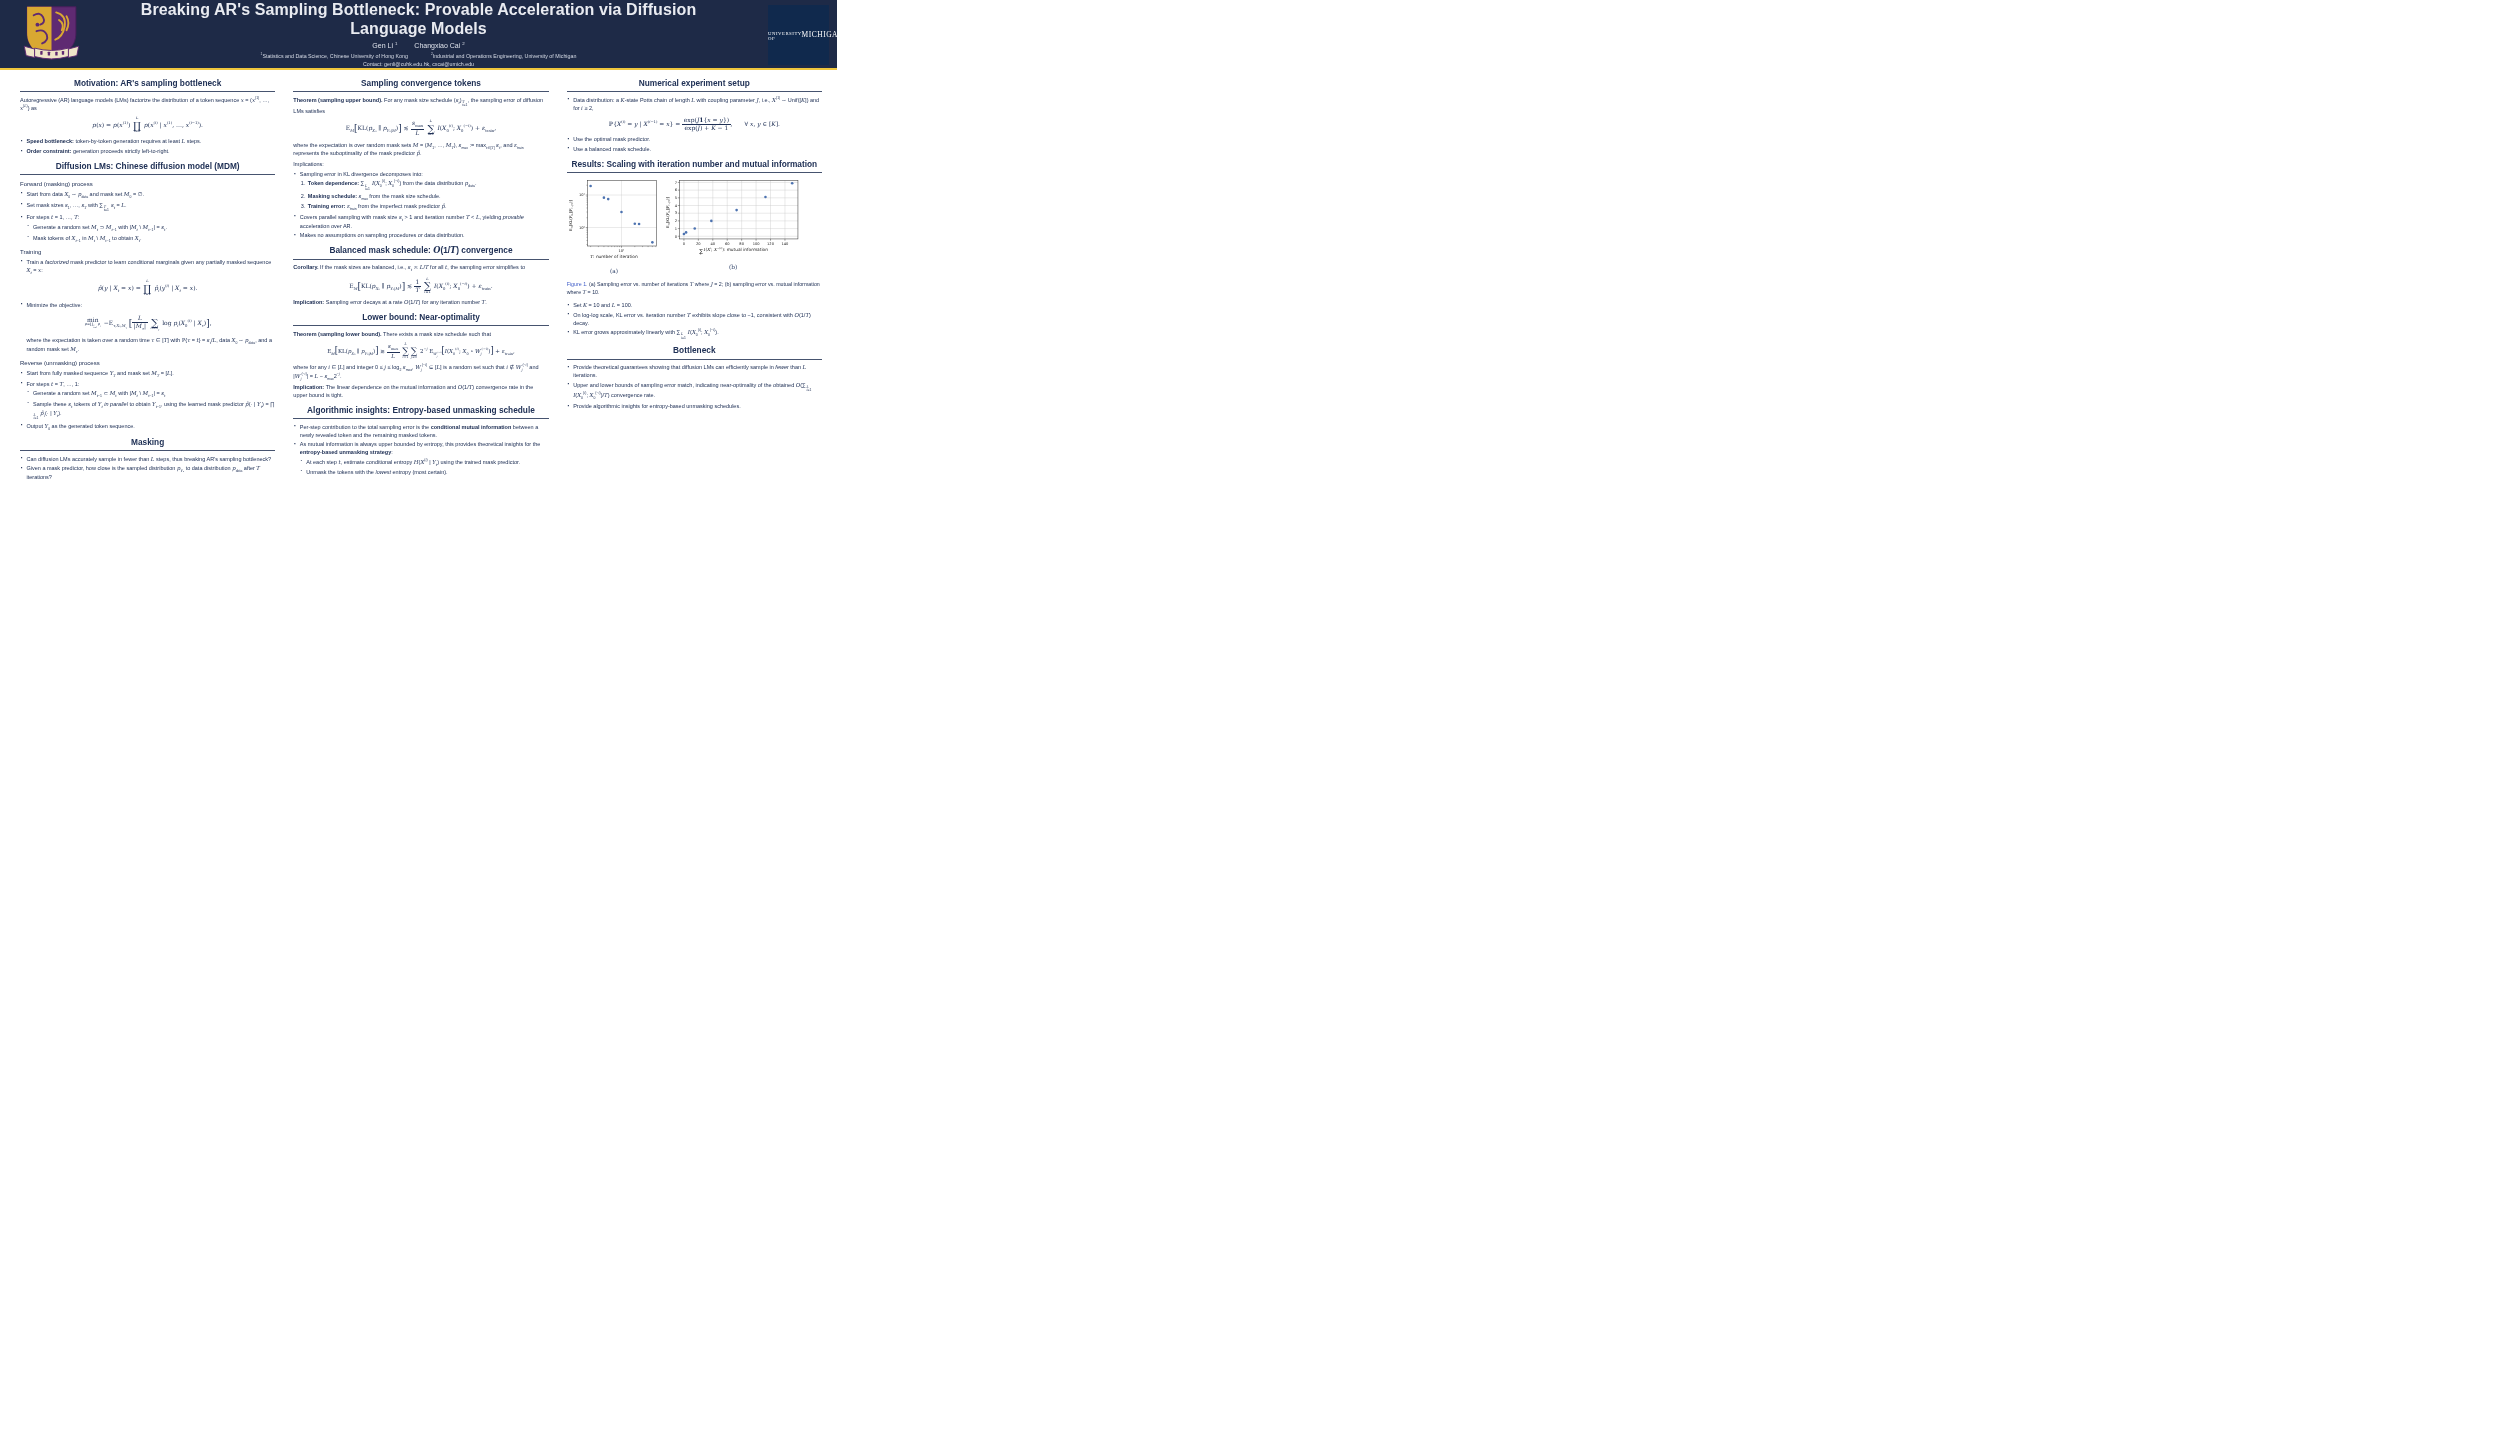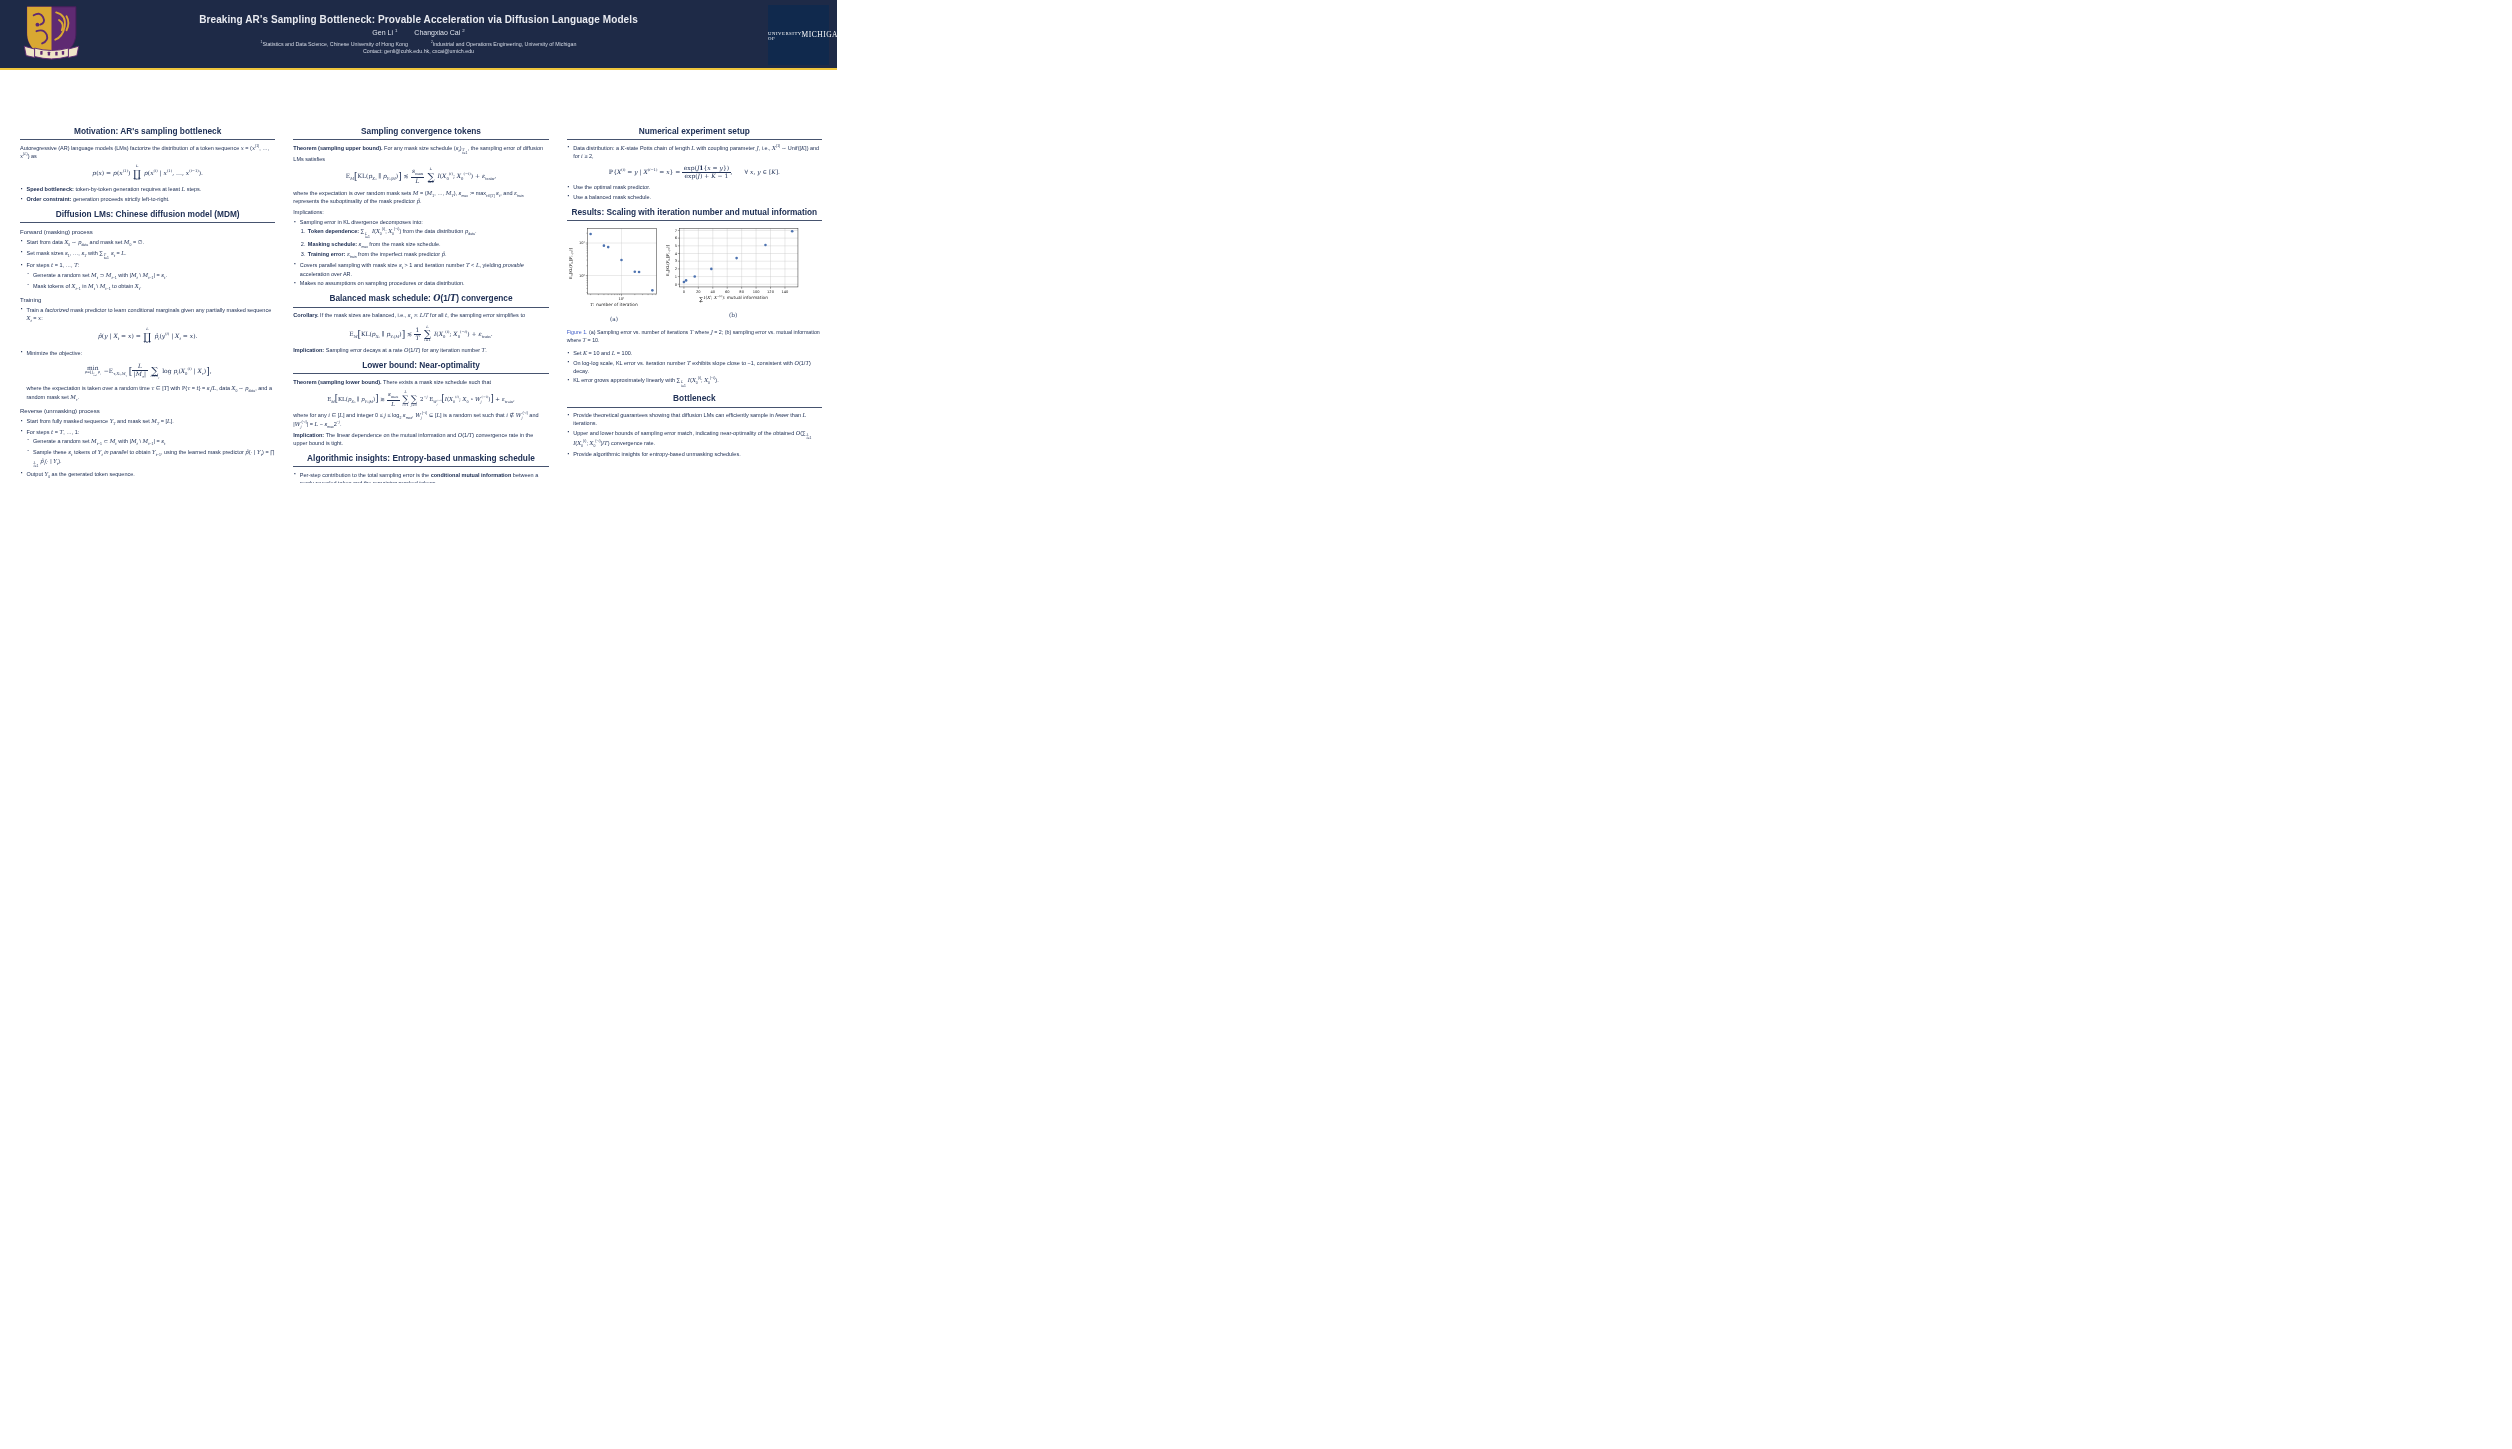--- a/index.html
+++ b/index.html
@@ -4,36 +4,36 @@
 <style>
   html,body{margin:0;padding:0;}
   body{
     width:837px;height:483px;overflow:hidden;background:#ffffff;
     font-family:"Liberation Sans",sans-serif;color:#203156;
   }
   
   .header{position:relative;height:68px;background:#1e2a47;border-bottom:2px solid #efc63d;}
   .header-center{position:absolute;left:101px;right:101px;top:0;height:100%;
     display:flex;flex-direction:column;justify-content:center;text-align:center;color:#e8eaf0;}
-  .title{font-size:10px;font-weight:bold;letter-spacing:0.1px;color:#e9ebf1;line-height:1.15;}
+  .title{font-size:16px;font-weight:bold;letter-spacing:0.1px;color:#e9ebf1;line-height:1.15;}
   .authors{font-size:7px;margin-top:4px;color:#dde1ea;}
   .authors .gap{display:inline-block;width:17px;}
   .affils{font-size:5.3px;margin-top:4.5px;color:#d7dce7;}
   .affils .gap{display:inline-block;width:23px;}
   .contact{font-size:5.3px;margin-top:1.5px;color:#d7dce7;}
   sup{line-height:0;}
   
   .cuhk{position:absolute;left:21px;top:3.5px;}
   .umich{position:absolute;right:8px;top:4.5px;width:61px;height:60px;background:#10294d;
     display:flex;flex-direction:row;align-items:center;justify-content:flex-start;}
   .um-m{margin-top:6px;}
   .um-t1{color:#fff;font-family:"Liberation Serif",serif;font-size:4.8px;letter-spacing:0.5px;margin-top:3px;}
   .um-t2{color:#fff;font-family:"Liberation Serif",serif;font-size:7.5px;letter-spacing:0.5px;margin-top:0.5px;}
   
-  .columns{display:flex;gap:18px;padding:3px 15px 0 20px;height:409px;overflow:hidden;margin-top:48px;}
+  .columns{display:flex;gap:18px;padding:3px 15px 0 20px;height:409px;overflow:hidden;}
   .col{flex:1;min-width:0;font-size:5.5px;line-height:1.42;}
   .sec-heading{text-align:center;font-weight:bold;font-size:8.3px;margin:6px 0 2.5px;line-height:1.2;}
   .sec-rule{border:none;border-top:0.8px solid #46536f;margin:0 0 4.5px;}
   .subhead{font-size:6px;margin:4.5px 0 2.5px;}
   p{margin:2.5px 0;}
   
   ul.bl{list-style:none;margin:2px 0;padding-left:6.5px;}
   ul.bl>li{position:relative;margin:1.8px 0;}
   ul.bl>li::before{content:"▪";position:absolute;left:-5.5px;top:-0.5px;font-size:4.3px;color:#203156;}
   ul.bl ul.bl{margin:1px 0 1px 0;padding-left:6.5px;}

